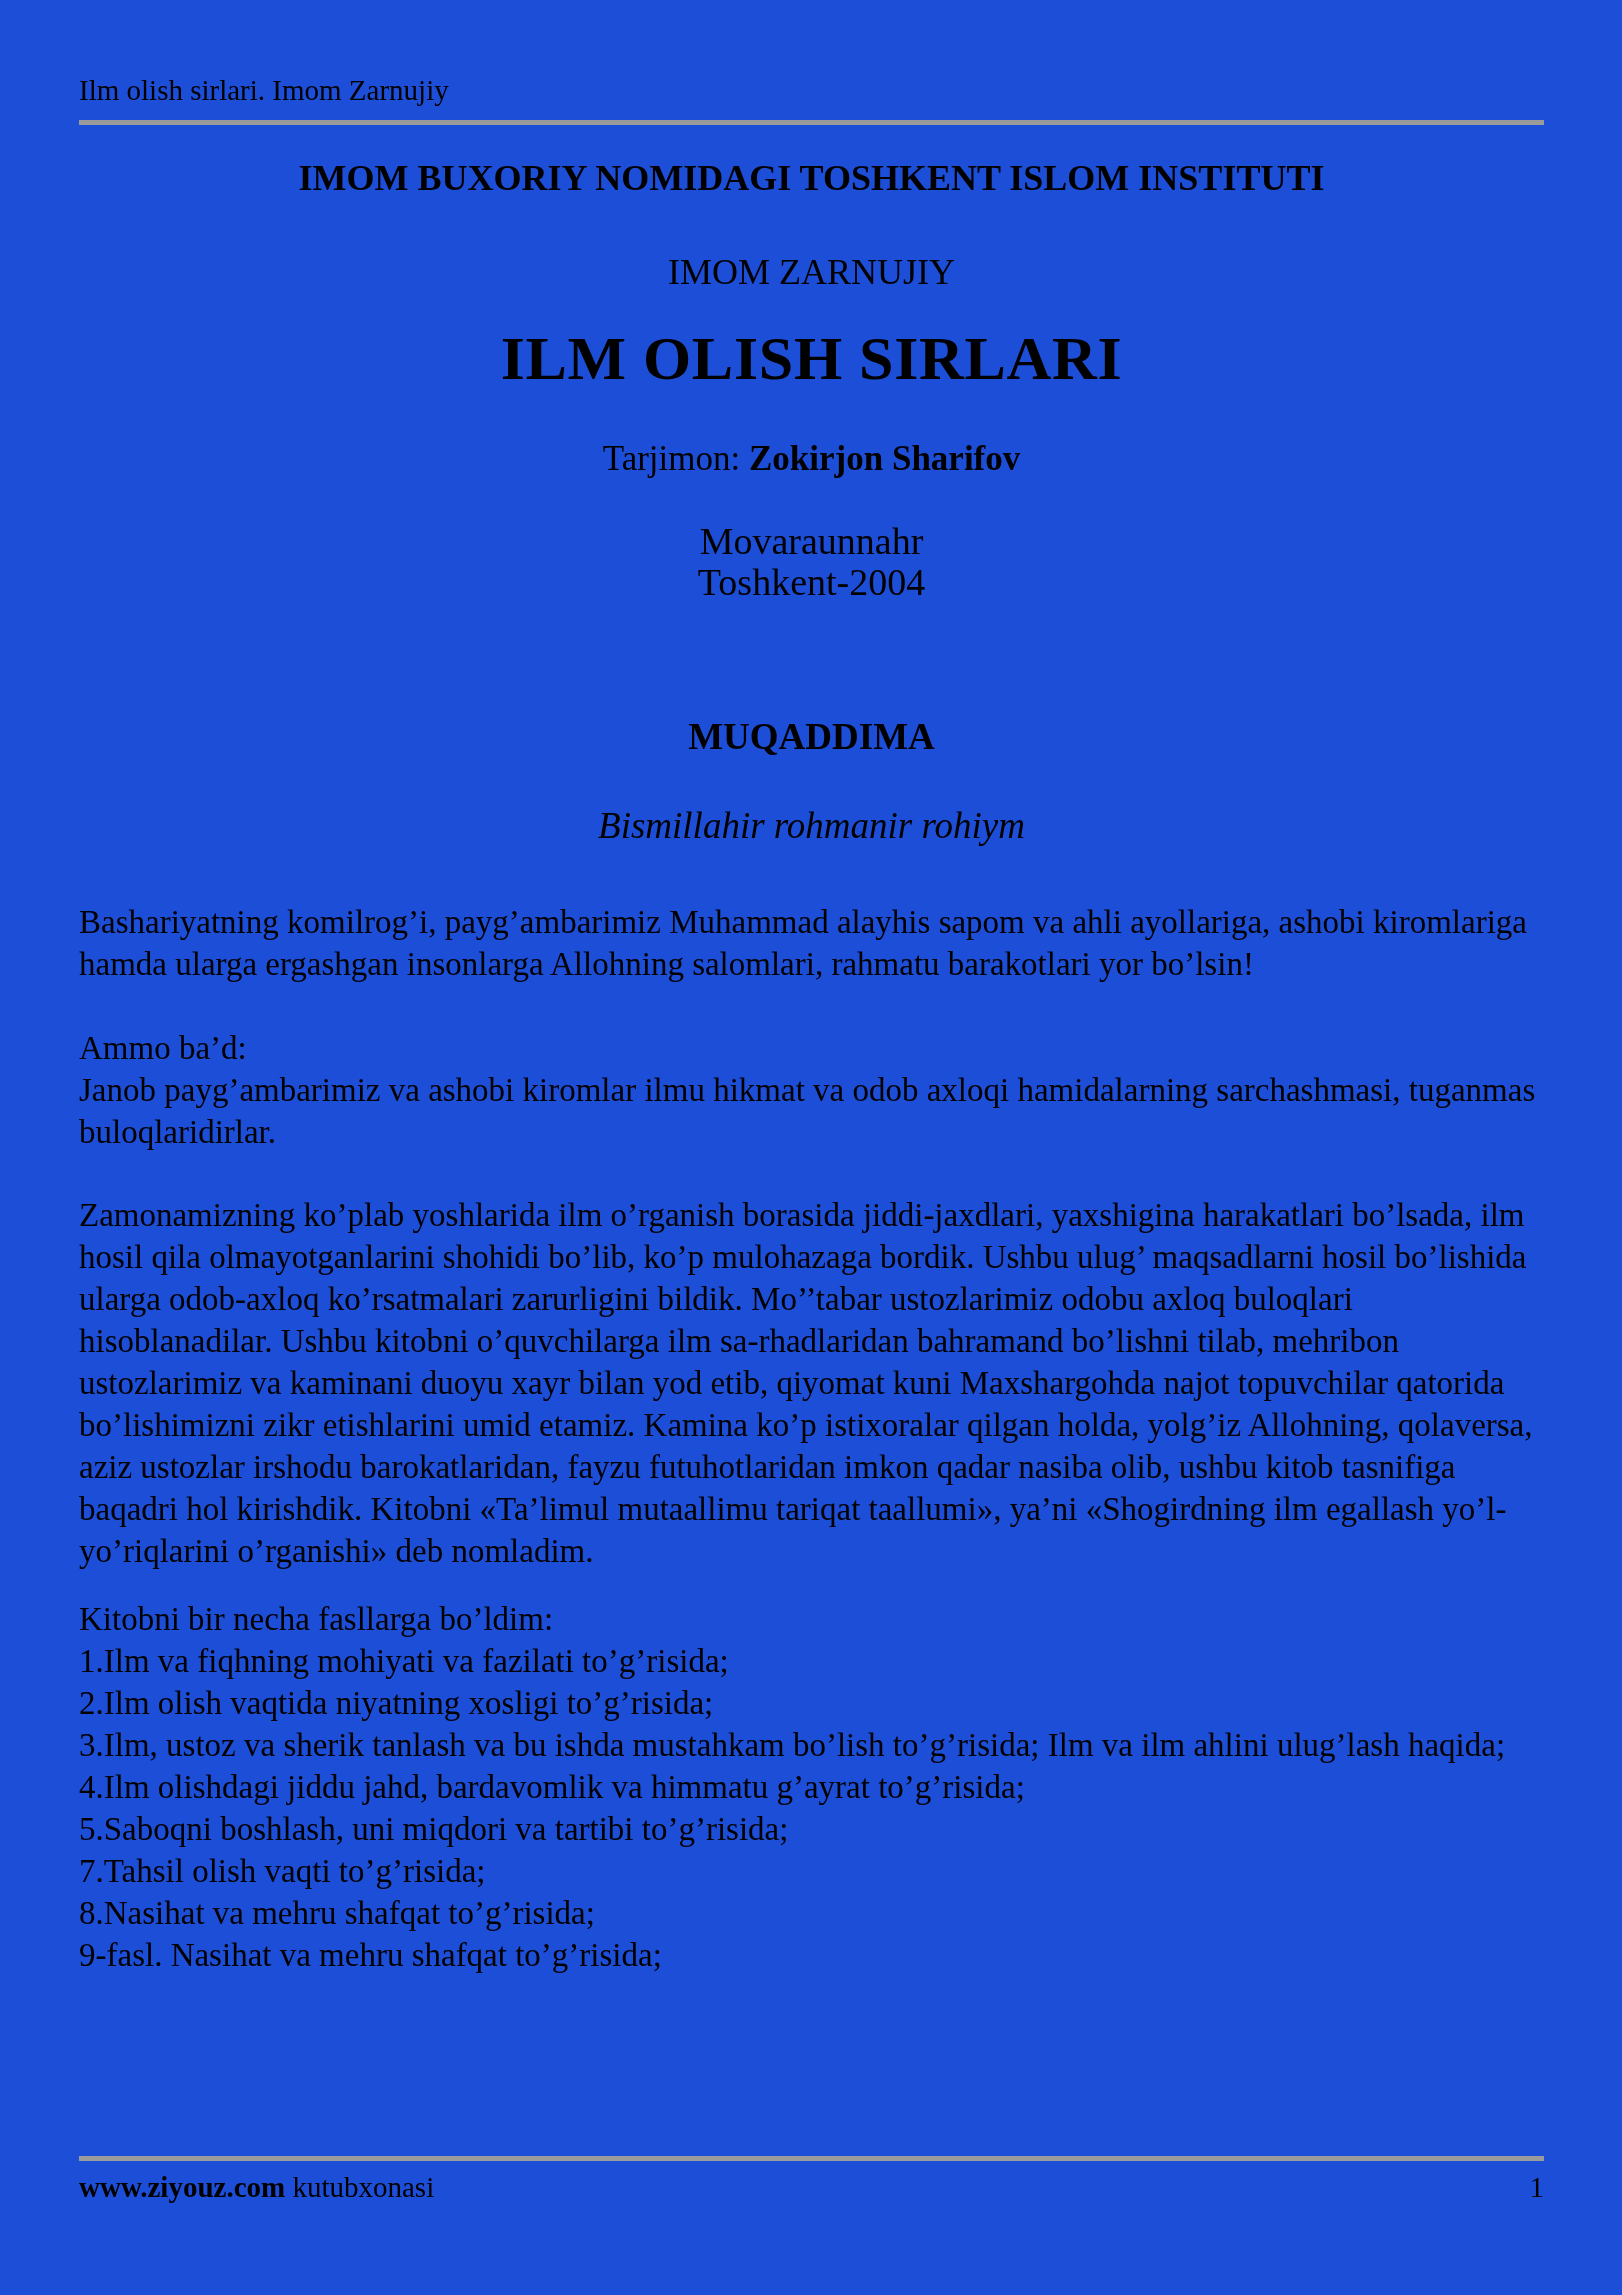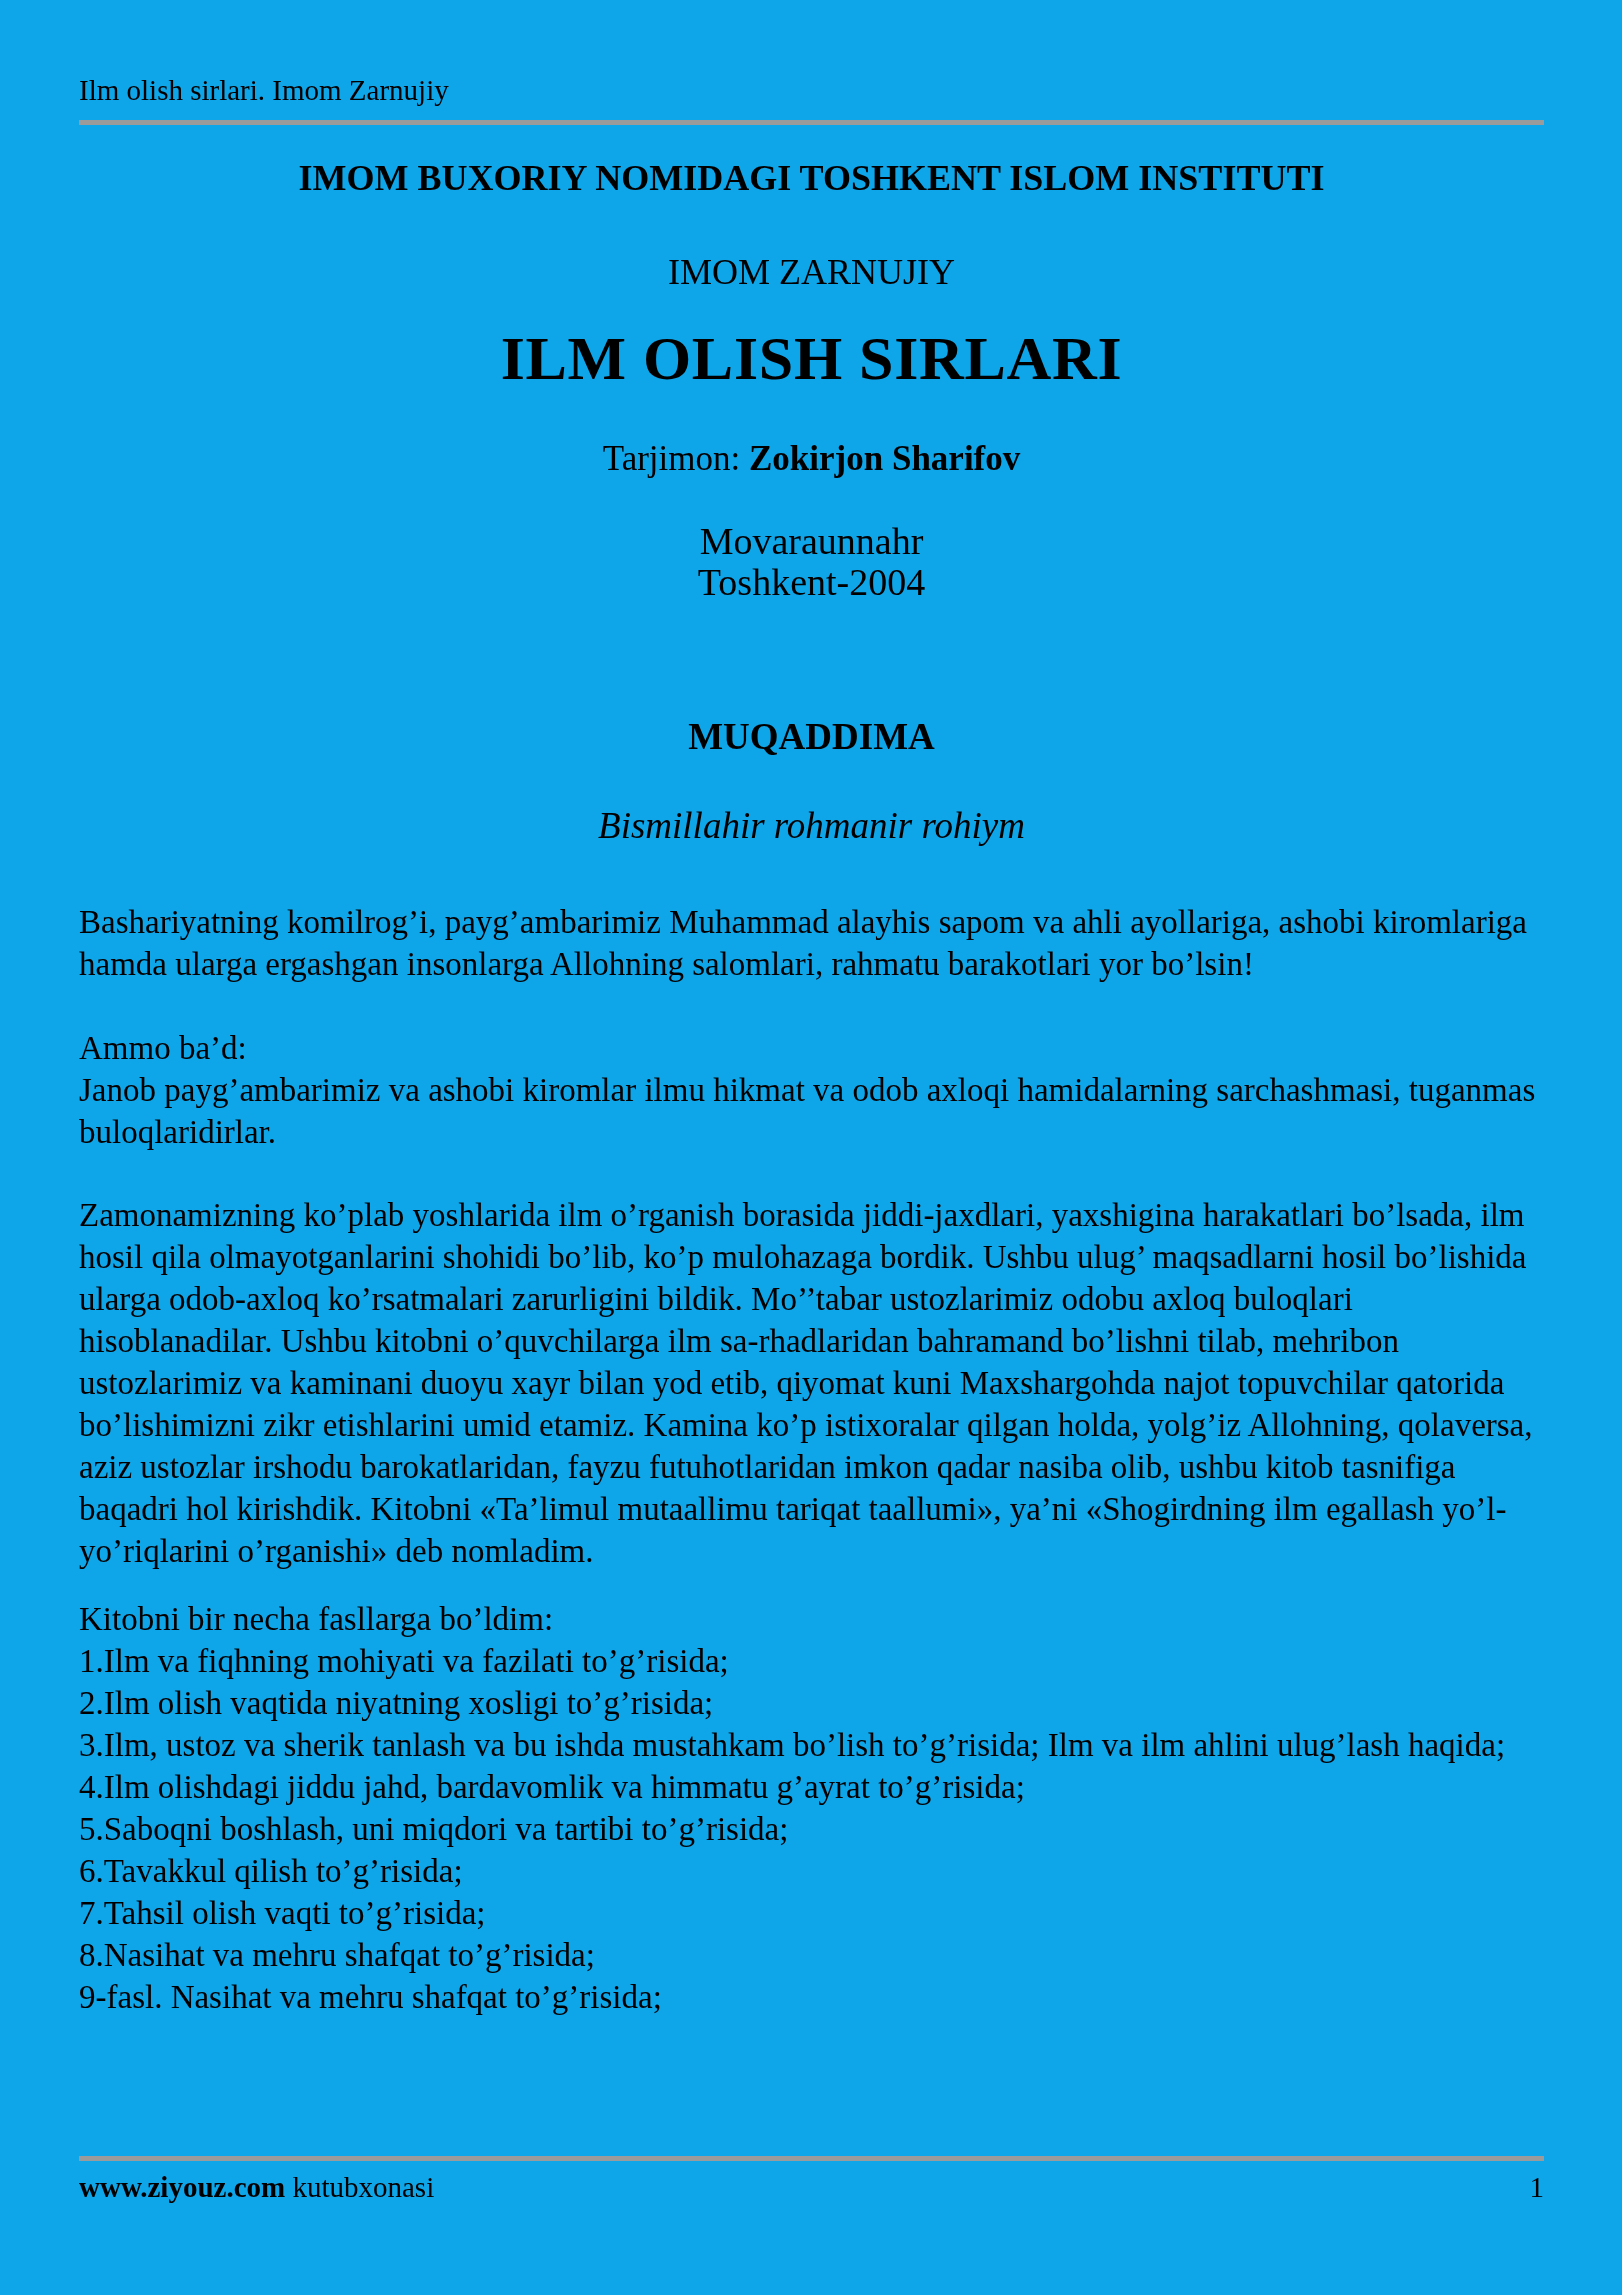--- a/index.html
+++ b/index.html
@@ -5,21 +5,21 @@
   html, body {
     margin: 0;
     padding: 0;
     background: #e8e8e8;
   }
   .page {
     position: relative;
     width: 1622px;
     height: 2295px;
     margin: 0 auto;
-    background: #0ea5e9;
+    background: #1d4ed8;
     color: #000000;
     font-family: "Liberation Serif", "DejaVu Serif", serif;
     overflow: hidden;
     box-sizing: border-box;
   }
   .content {
     padding: 0 78px 0 79px;
   }
   .running-header {
     padding-top: 73px;
@@ -145,21 +145,20 @@
 
     <div class="body-text para-3">Zamonamizning ko’plab yoshlarida ilm o’rganish borasida jiddi-jaxdlari, yaxshigina harakatlari bo’lsada, ilm hosil qila olmayotganlarini shohidi bo’lib, ko’p mulohazaga bordik. Ushbu ulug’ maqsadlarni hosil bo’lishida ularga odob-axloq ko’rsatmalari zarurligini bildik. Mo’’tabar ustozlarimiz odobu axloq buloqlari hisoblanadilar. Ushbu kitobni o’quvchilarga ilm sa-rhadlaridan bahramand bo’lishni tilab, mehribon ustozlarimiz va kaminani duoyu xayr bilan yod etib, qiyomat kuni Maxshargohda najot topuvchilar qatorida bo’lishimizni zikr etishlarini umid etamiz. Kamina ko’p istixoralar qilgan holda, yolg’iz Allohning, qolaversa, aziz ustozlar irshodu barokatlaridan, fayzu futuhotlaridan imkon qadar nasiba olib, ushbu kitob tasnifiga baqadri hol kirishdik. Kitobni «Ta’limul mutaallimu tariqat taallumi», ya’ni «Shogirdning ilm egallash yo’l-yo’riqlarini o’rganishi» deb nomladim.</div>
 
     <div class="body-text chapters">
       <div>Kitobni bir necha fasllarga bo’ldim:</div>
       <div>1.Ilm va fiqhning mohiyati va fazilati to’g’risida;</div>
       <div>2.Ilm olish vaqtida niyatning xosligi to’g’risida;</div>
       <div>3.Ilm, ustoz va sherik tanlash va bu ishda mustahkam bo’lish to’g’risida; Ilm va ilm ahlini ulug’lash haqida;</div>
       <div>4.Ilm olishdagi jiddu jahd, bardavomlik va himmatu g’ayrat to’g’risida;</div>
       <div>5.Saboqni boshlash, uni miqdori va tartibi to’g’risida;</div>
-      <div>6.Tavakkul qilish to’g’risida;</div>
       <div>7.Tahsil olish vaqti to’g’risida;</div>
       <div>8.Nasihat va mehru shafqat to’g’risida;</div>
       <div>9-fasl. Nasihat va mehru shafqat to’g’risida;</div>
     </div>
 
   </div>
 
   <div class="footer">
     <div class="footer-rule"></div>
     <div class="footer-row">

